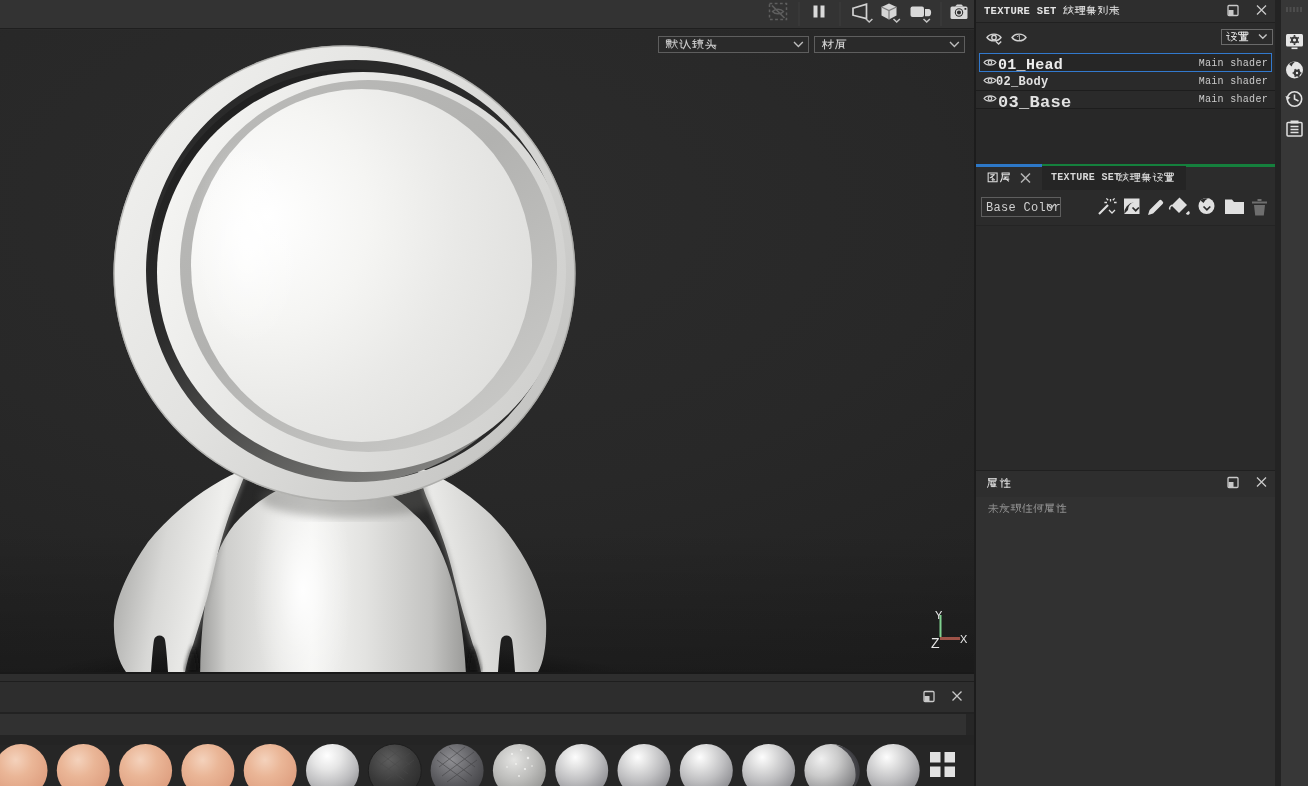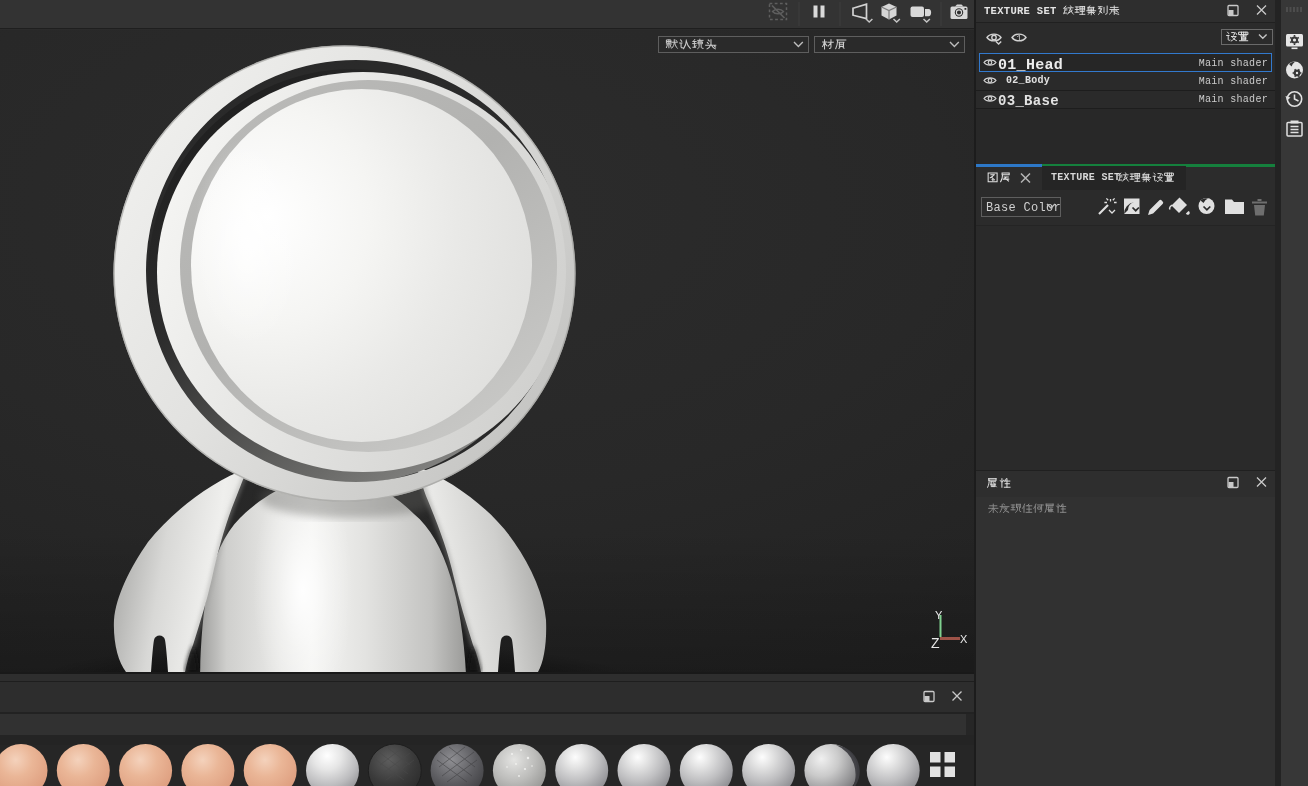--- a/index.html
+++ b/index.html
@@ -371,22 +371,22 @@
     <div class="abs" style="left:0;top:225px;width:299px;height:1px;background:#242424"></div>
     <div class="abs" style="left:0;top:226px;width:299px;height:244px;background:#2a2a2a"></div>
     <div class="abs" style="left:0;top:470px;width:299px;height:1px;background:#202020"></div>
     <div class="abs hdr" style="left:0;top:471px;width:299px;height:26px" id="props-h"></div>
     <div class="abs" style="left:0;top:497px;width:299px;height:289px;background:#313131" id="props-b"></div>
     <div class="abs" style="left:3px;top:53px;width:293px;height:19px;background:#262626;border:1px solid #3279cd"></div>
     <div class="abs" style="left:0;top:90px;width:299px;height:1px;background:#1d1d1d"></div>
     <div class="abs" style="left:0;top:108px;width:299px;height:1px;background:#1d1d1d"></div>
     <span class="t" style="left:8px;top:5px;font-size:10.5px;color:#e4e4e4">TEXTURE SET</span>
     <span class="t" style="left:22px;top:57px;font-size:15px;color:#ececec">01_Head</span>
-    <span class="t" style="left:30px;top:75px;font-size:10px;color:#e2e2e2">02_Body</span>
-    <span class="t" style="left:22px;top:93px;font-size:14px;color:#e2e2e2">03_Base</span>
+    <span class="t" style="left:20px;top:75px;font-size:12px;color:#e2e2e2">02_Body</span>
+    <span class="t" style="left:22px;top:93px;font-size:17px;color:#e2e2e2">03_Base</span>
     <span class="t" style="right:7px;top:58px;font-weight:normal;font-size:10px;color:#cccccc">Main shader</span>
     <span class="t" style="right:7px;top:76px;font-weight:normal;font-size:10px;color:#cccccc">Main shader</span>
     <span class="t" style="right:7px;top:94px;font-weight:normal;font-size:10px;color:#cccccc">Main shader</span>
     <span class="t" style="left:75px;top:172px;font-size:10px;color:#d8d8d8">TEXTURE SET</span>
     <span class="t" style="left:10px;top:201px;font-weight:normal;font-size:12px;color:#d0d0d0">Base Color</span>
     <svg width="299" height="786" style="position:absolute;left:0;top:0">
       <g color="#dcdcdc">
         <use href="#k-wen" transform="translate(87,5.5) scale(0.105)"></use>
         <use href="#k-li2" transform="translate(98.5,5.5) scale(0.105)"></use>
         <use href="#k-ji2" transform="translate(110,5.5) scale(0.105)"></use>

